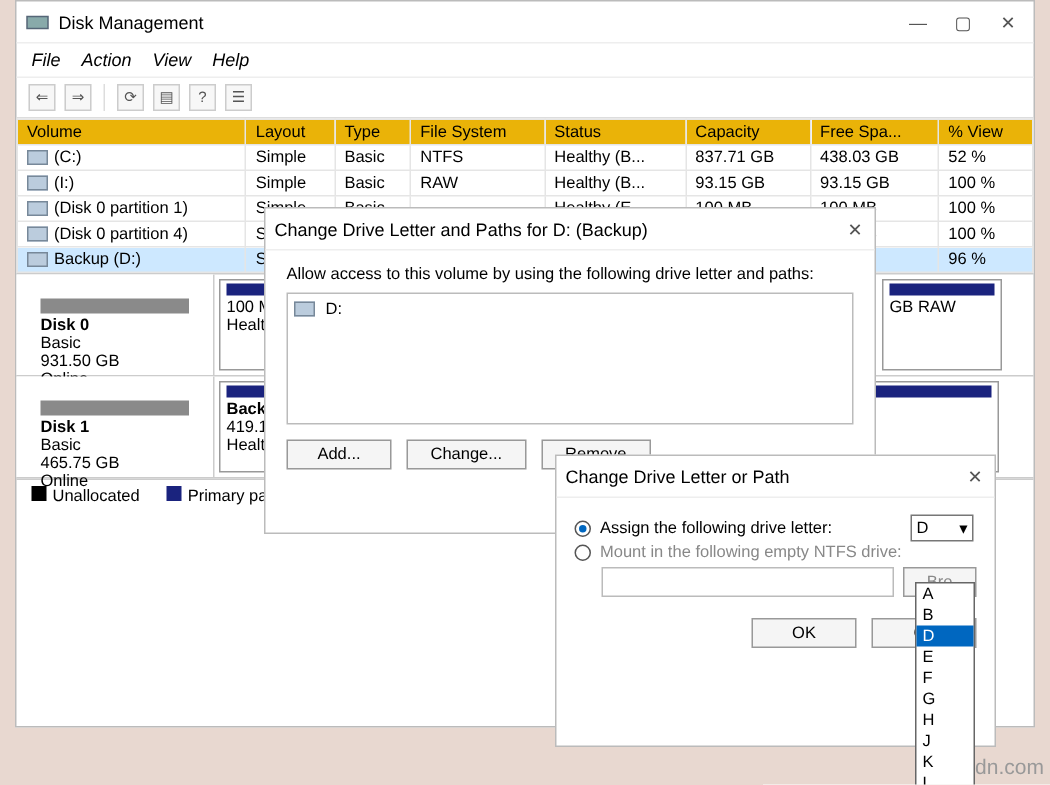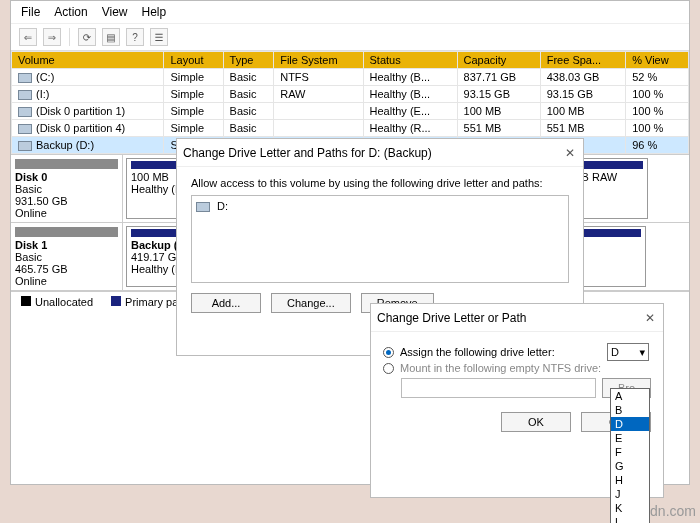--- a/index.html
+++ b/index.html
@@ -22,37 +22,37 @@
   .titlebar {
     display: flex; align-items: center;
     height: 28px; padding: 0 6px;
     border-bottom: 1px solid #eee;
     font-size: 12px;
   }
   .titlebar .icon-slot { width: 16px; height: 16px; margin-right: 6px; }
   .titlebar .title { flex: 1; }
   .win-controls { display: flex; gap: 16px; padding-right: 4px; }
   .win-ctl { width: 14px; height: 14px; display:flex; align-items:center; justify-content:center; color:#555; }
-  .menubar { display: flex; gap: 14px; padding: 4px 10px; border-bottom: 1px solid #eee; font-size: 12px; }
+  .menubar { display: flex; gap: 14px; padding: 4px 10px; border-bottom: 1px solid #eee; font-size: 12px; font-style: italic; }
   .toolbar { display: flex; gap: 6px; padding: 4px 8px; border-bottom: 1px solid #ddd; }
   .tool-btn { width: 18px; height: 18px; border:1px solid #ccc; background:#f7f7f7; display:flex; align-items:center; justify-content:center; font-size:10px; color:#555;}
   .tool-sep { width:1px; background:#ddd; margin:0 2px; }
 
   table.volumes { width: 100%; border-collapse: collapse; }
   table.volumes th, table.volumes td {
     border: 1px solid #e5e5e5; padding: 2px 6px; text-align: left;
     white-space: nowrap; overflow: hidden;
   }
   table.volumes th { background: #eab308; font-weight: normal; }
   table.volumes tr.selected td { background: #cde8ff; }
   .drive-icon { display:inline-block; width:14px; height:10px; background:#bcd; border:1px solid #789; margin-right:4px; vertical-align:middle; }
 
   .disk-panel { border-top: 1px solid #ccc; }
   .disk-row { display:flex; border-bottom:1px solid #ccc; height:68px; }
-  .disk-label { width:112px; border-right:1px solid #ccc; padding:4px; background:#fff;}
+  .disk-label { width:132px; border-right:1px solid #ccc; padding:16px; background:#fff;}
   .disk-label .bar { height:10px; background:#8a8a8a; margin-bottom:2px; }
   .part-area { flex:1; display:flex; }
   .partition { border:1px solid #999; margin:3px; padding:2px 4px; background:#fff; overflow:hidden;}
   .partition .pbar { height:8px; background:#1a237e; margin-bottom:2px;}
   .legend { display:flex; gap:18px; padding:4px 10px; border-top:1px solid #ccc; align-items:center;}
   .swatch { width:10px; height:10px; display:inline-block; margin-right:4px;}
 
   
   .dialog1 { left: 176px; top: 138px; width: 408px; height: 218px; }
   .dialog1 .body { padding: 10px 14px; }
@@ -78,20 +78,33 @@
 
   .watermark { position:absolute; left:300px; top:230px; color:#d9d9d9; font-size:16px; pointer-events:none;}
   .corner { position:absolute; right:4px; bottom:4px; font-size:14px; color:#999;}
 
   .close-x::before { content:"✕"; }
 </style>
 </head>
 <body>
 
 <div class="window main-window">
+  <div class="titlebar">
+    <span class="icon-slot">
+      <svg viewBox="0 0 16 16">
+          <rect x="1" y="4" width="14" height="8" fill="#8aa" stroke="#567"></rect>
+        </svg>
+    </span>
+    <span class="title">Disk Management</span>
+    <div class="win-controls">
+      <span class="win-ctl">—</span>
+      <span class="win-ctl">▢</span>
+      <span class="win-ctl close-x"></span>
+    </div>
+  </div>
 
   <div class="menubar">
     <span>File</span>
     <span>Action</span>
     <span>View</span>
     <span>Help</span>
   </div>
 
   <div class="toolbar">
     <span class="tool-btn">⇐</span>

